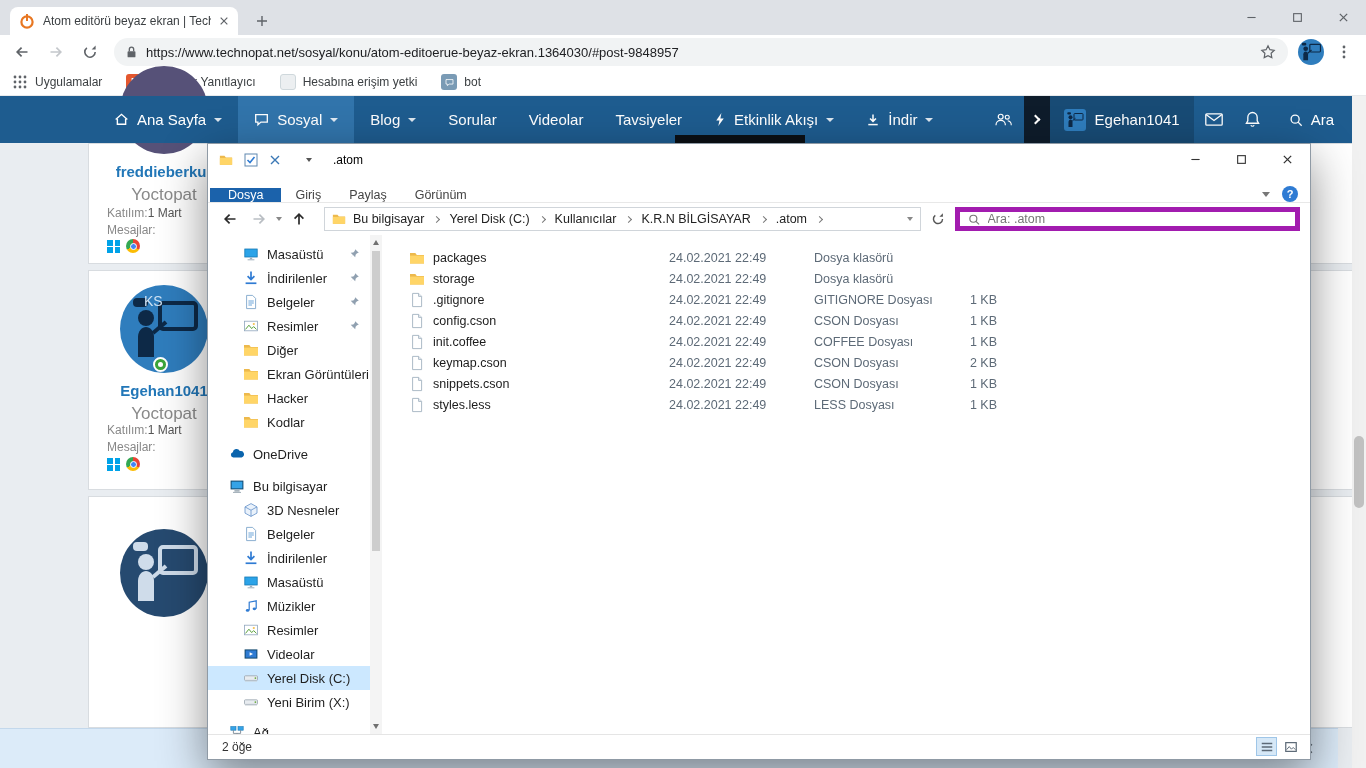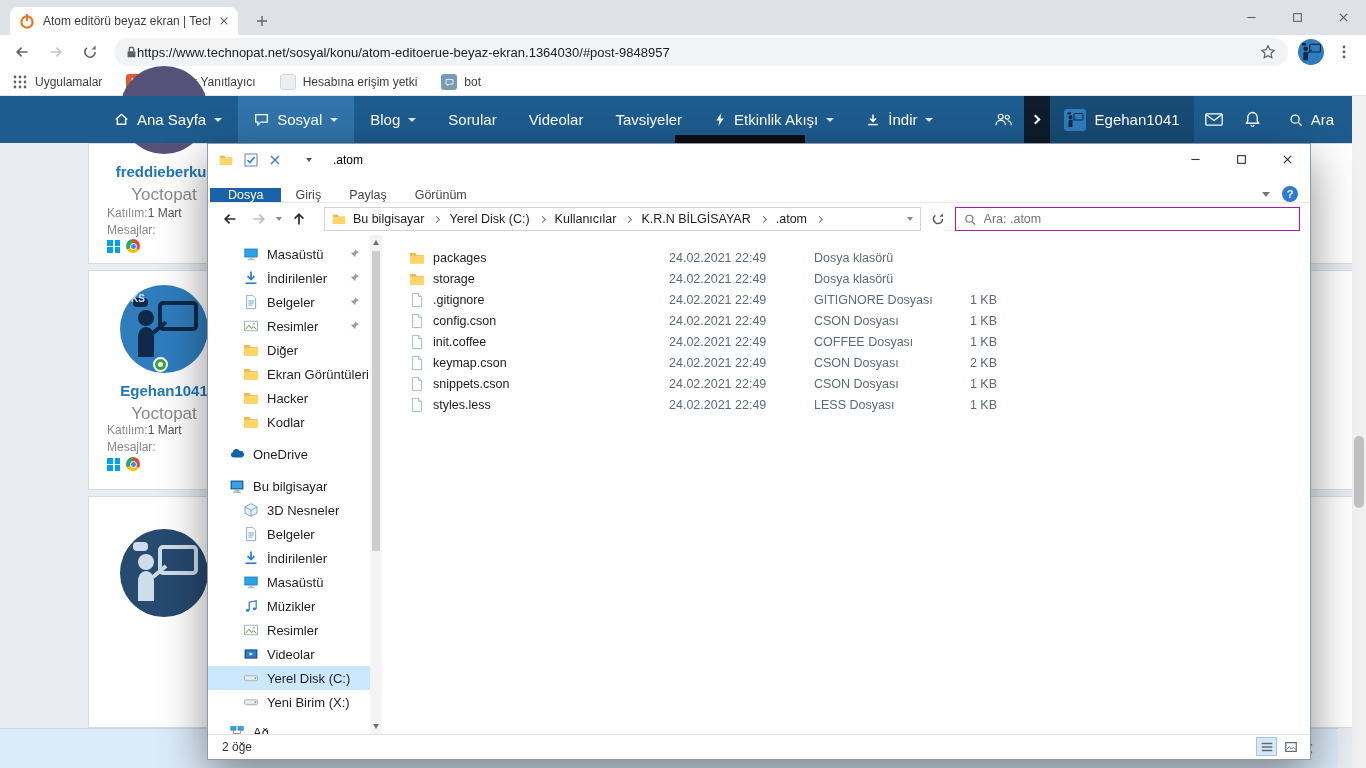--- a/index.html
+++ b/index.html
@@ -11,21 +11,21 @@
 
   
   .tabstrip{position:absolute;top:0;left:0;right:0;height:35px;background:#dee1e6}
   .tab{position:absolute;left:10px;top:7px;width:228px;height:28px;background:#fff;border-radius:8px 8px 0 0;display:flex;align-items:center;padding:0 9px;gap:8px}
   .tab-title{font-size:12px;color:#3c4043;white-space:nowrap;overflow:hidden;flex:1}
   .newtab{position:absolute;left:250px;top:9px;width:24px;height:24px;display:flex;align-items:center;justify-content:center;border-radius:50%}
   .winctl{position:absolute;right:0;top:0;height:35px;display:flex}
   .wbtn{width:46px;height:100%;display:flex;align-items:center;justify-content:center;color:#5f6368}
   .omnirow{position:absolute;top:35px;left:0;right:0;height:34px;background:#fff;display:flex;align-items:center;padding:0 8px;gap:6px}
   .navbtn{width:28px;height:28px;display:flex;align-items:center;justify-content:center;border-radius:50%}
-  .omnibox{flex:1;height:28px;background:#f1f3f4;border-radius:14px;display:flex;align-items:center;padding:0 12px;margin:0 4px}
+  .omnibox{flex:1;height:28px;background:#f1f3f4;border-radius:14px;display:flex;align-items:center;padding:0 12px;gap:9px;margin:0 4px}
   .url{font-size:13px;color:#202124;white-space:nowrap;overflow:hidden;flex:1}
   .profile{width:26px;height:26px;border-radius:50%;background:#2f7dbd;position:relative;overflow:hidden;flex:0 0 auto}
   .bmbar{position:absolute;top:69px;left:0;right:0;height:27px;background:#fff;border-bottom:1px solid #e8eaec;display:flex;align-items:center;padding:0 12px;gap:24px}
   .bm{display:flex;align-items:center;gap:7px;font-size:12px;color:#3c4043;white-space:nowrap}
   .bm-ic{width:16px;height:16px;border-radius:3px;display:flex;align-items:center;justify-content:center;font-size:10px;font-weight:bold;color:#fff}
   .pagescroll{position:absolute;top:96px;right:0;width:14px;bottom:0;background:#f1f1f1;z-index:40}
   .pagescroll .thumb{position:absolute;left:2px;right:2px;top:340px;height:72px;background:#c1c1c1;border-radius:7px}
 
   
   .sitenav{position:absolute;top:96px;left:0;right:14px;height:47px;background:#1e5c8f;display:flex;align-items:stretch;padding-left:98px;z-index:5}
@@ -51,21 +51,21 @@
   .srow{display:flex;justify-content:flex-start;height:17px;align-items:center}
   .srow .sl{color:#888}
   .uicons{position:absolute;left:18px;display:flex;gap:6px;align-items:center}
   .winlogo{width:13px;height:13px;background:#00a2e8;position:relative;flex:0 0 auto}
   .winlogo::before{content:"";position:absolute;left:6px;top:0;width:1.5px;height:13px;background:#fff}
   .winlogo::after{content:"";position:absolute;top:6px;left:0;height:1.5px;width:13px;background:#fff}
   .chrome-logo{width:14px;height:14px;border-radius:50%;background:conic-gradient(#ea4335 0 120deg,#fbbc05 120deg 240deg,#34a853 240deg 360deg);position:relative;flex:0 0 auto}
   .chrome-inner{position:absolute;inset:3.5px;background:#4285f4;border:1.5px solid #fff;border-radius:50%}
   .badge-online{position:absolute;width:15px;height:15px;border-radius:50%;background:#3aa53a;border:2px solid #fff;display:flex;align-items:center;justify-content:center}
   .badge-online i{width:5px;height:5px;border-radius:50%;background:#fff}
-  .avatar-ks{position:absolute;left:11px;top:8px;font-size:10px;color:#cfe3f5;font-weight:bold}
+  .avatar-ks{position:absolute;left:24px;top:8px;font-size:14px;color:#cfe3f5;font-weight:normal}
   .notice{position:absolute;left:0;right:14px;top:728px;height:40px;background:#dcebf9;border-top:1px solid #c3d8ec;z-index:2}
   .notice-x{position:absolute;right:24px;top:13px;color:#5a6570}
 
   
   .explorer{position:absolute;left:207px;top:143px;width:1104px;height:617px;background:#fff;border:1px solid #8f9aa5;box-shadow:0 16px 44px rgba(0,0,0,.45);z-index:50;color:#1c1c1c}
   .etitle{position:absolute;top:0;left:0;right:0;height:31px;display:flex;align-items:center;padding-left:11px;gap:11px}
   .etitle .ttl{font-size:12px;color:#000;margin-left:10px}
   .qat-caret{width:0;height:0;border-left:3.5px solid transparent;border-right:3.5px solid transparent;border-top:4px solid #555}
   .ewin{position:absolute;right:0;top:0;height:31px;display:flex}
   .ewbtn{width:46px;display:flex;align-items:center;justify-content:center;color:#333}
@@ -75,21 +75,21 @@
   .rib-right{margin-left:auto;display:flex;align-items:center;gap:12px;padding-right:12px}
   .rib-caret{width:0;height:0;border-left:4px solid transparent;border-right:4px solid transparent;border-top:5px solid #777}
   .helpbtn{width:16px;height:16px;border-radius:50%;background:#2f7bd3;color:#fff;font-size:11px;font-weight:bold;display:flex;align-items:center;justify-content:center}
   .eaddr{position:absolute;top:60px;left:0;right:0;height:30px;display:flex;align-items:center;padding:0 10px;gap:5px}
   .abtn{width:24px;height:24px;display:flex;align-items:center;justify-content:center}
   .addr-caret{width:0;height:0;border-left:3.5px solid transparent;border-right:3.5px solid transparent;border-top:4px solid #888}
   .crumbbar{height:24px;border:1px solid #d0d5da;display:flex;align-items:center;padding:0 7px;gap:2px;width:598px;background:#fff;margin-left:8px}
   .crumb{font-size:12.5px;color:#222;padding:0 5px;white-space:nowrap}
   .csep{width:5px;height:5px;border-right:1.4px solid #777;border-top:1.4px solid #777;transform:rotate(45deg);margin:0 3px;flex:0 0 auto}
   .crumb-end-caret{margin-left:auto;width:0;height:0;border-left:3.5px solid transparent;border-right:3.5px solid transparent;border-top:4px solid #888}
-  .esearch{height:24px;border:1px solid #a21caf;width:345px;margin-left:auto;display:flex;align-items:center;padding:0 8px;gap:7px;color:#777}
+  .esearch{height:24px;border:5px solid #a21caf;width:345px;margin-left:auto;display:flex;align-items:center;padding:0 8px;gap:7px;color:#777}
   .esearch input{border:none;outline:none;font-size:12.5px;color:#666;width:100%;font-family:inherit;background:transparent}
   .epane{position:absolute;top:91px;left:0;width:162px;bottom:25px;overflow:hidden;padding-top:7px}
   .sitem{height:24px;display:flex;align-items:center;padding-left:21px;gap:8px;font-size:13px;color:#1f1f1f;position:relative;white-space:nowrap}
   .sitem.child{padding-left:35px}
   .sitem.gap{margin-top:8px}
   .sitem.gap6{margin-top:6px}
   .sitem.sel{background:#cce8ff}
   .pin{position:absolute;right:10px;top:6px}
   .panescroll{position:absolute;left:162px;top:91px;width:12px;bottom:25px;background:#f4f4f4}
   .pthumb{position:absolute;left:2px;right:2px;top:16px;height:300px;background:#cdcdcd}

